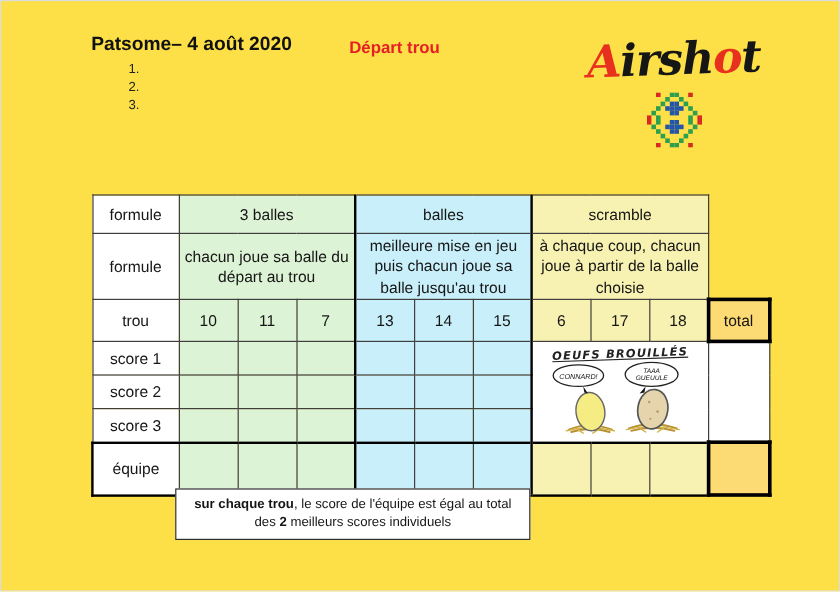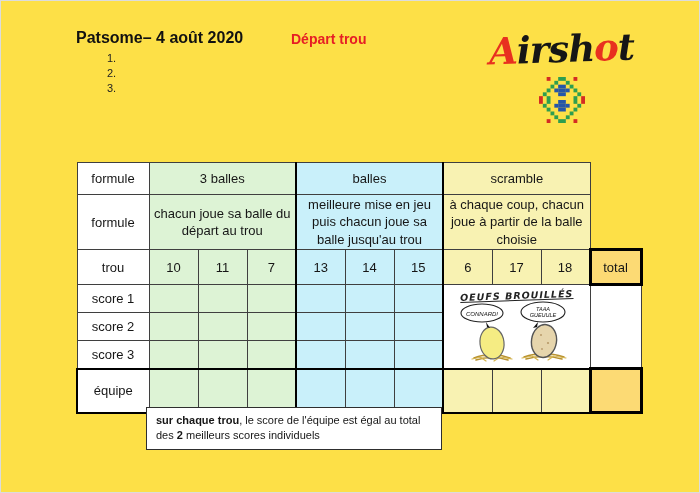--- a/index.html
+++ b/index.html
@@ -38,21 +38,21 @@
   tr.equipe td, tr.equipe th{border-top:2.5px solid #000;border-bottom:2.5px solid #000;}
   tr.equipe th{border-left:2.5px solid #000;}
   .equipe-total{background:#fcda74;border:3px solid #000 !important;}
   .ghost{border:none !important;background:transparent !important;}
   
   td.illus{background:#ffffff;vertical-align:top;}
   .egg-title{font-family:"DejaVu Sans", sans-serif;font-style:italic;font-weight:bold;font-size:9.5px;letter-spacing:1px;color:#222;
     text-decoration:underline;transform:rotate(-2deg);margin-top:3px;}
   
   .note{position:absolute;left:145px;top:406px;width:276px;border:1.5px solid #2e2e2e;background:#fff;
-    padding:5px 9px;font-size:11px;line-height:1.4;color:#161616;text-align:left;}
+    padding:5px 9px;font-size:11px;line-height:1.4;color:#161616;text-align:center;}
 </style>
 </head>
 <body>
 
 <div class="slide">
 
   <div class="page-title">Patsome– 4 août 2020</div>
   <div class="page-subtitle">Départ trou</div>
   <div class="numlist">
     <div>1.</div>

